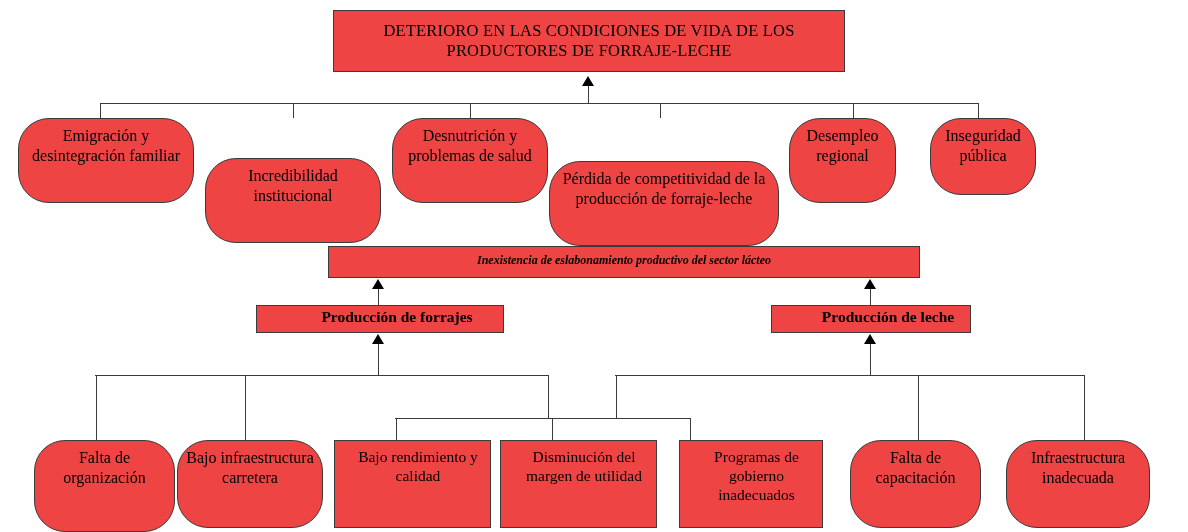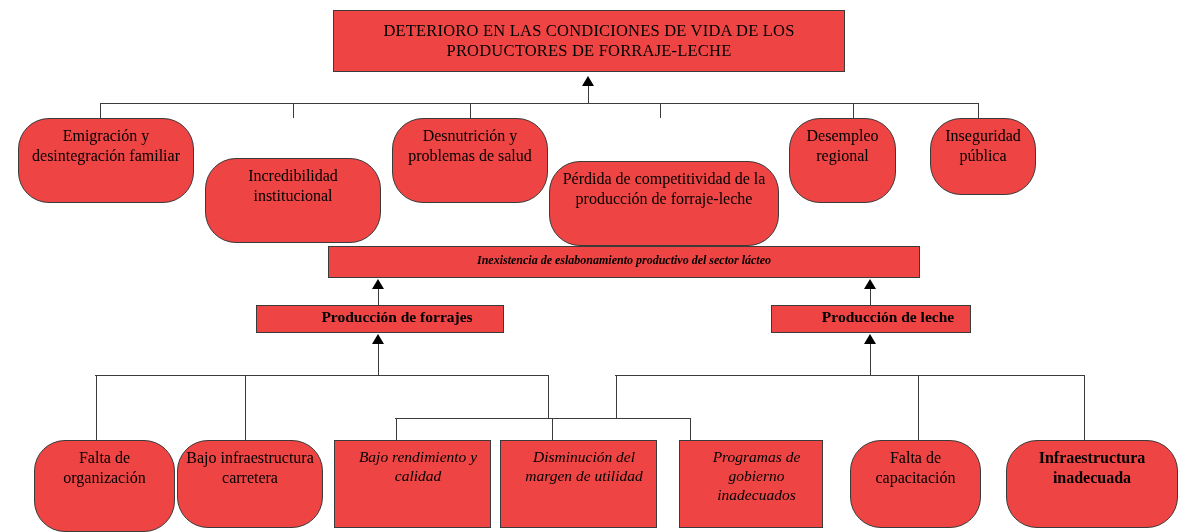--- a/index.html
+++ b/index.html
@@ -24,21 +24,21 @@
     line-height:1.22;
     padding:7px 6px 4px 6px;
     z-index:3;
   }
   .box > span{display:block;width:100%;}
 
   .box.t-top{font-size:16.5px;letter-spacing:.2px;align-items:center;padding-top:4px;}
   .box.t-plain{font-size:16px;border-radius:31px;}
   .box.t-bolditalic{font-weight:bold;font-style:italic;font-size:12px;align-items:center;padding-top:0;}
   .box.t-bold{font-weight:bold;font-size:15.5px;align-items:center;padding-top:0;padding-left:40px;}
-  .box.t-italic{font-style:italic;font-size:15.5px;padding-left:17px;}
+  .box.t-italic{font-size:15.5px;padding-left:17px;}
 
   
   .hline{position:absolute;height:0;border-top:1.4px solid #3b3b3b;z-index:1;}
   .vline{position:absolute;width:0;border-left:1.4px solid #3b3b3b;z-index:1;}
 
   .arrow{
     position:absolute;
     width:0;height:0;
     border-left:6px solid transparent;
     border-right:6px solid transparent;
@@ -136,17 +136,17 @@
   </div>
   <div class="box t-italic" style="left:500px;top:440px;width:157px;height:88px;">
     <span>Disminución del margen de utilidad</span>
   </div>
   <div class="box t-italic" style="left:679px;top:440px;width:144px;height:88px;">
     <span>Programas de gobierno inadecuados</span>
   </div>
   <div class="box t-plain" style="left:850px;top:440px;width:131px;height:88px;">
     <span>Falta  de capacitación</span>
   </div>
-  <div class="box t-plain" style="left:1006px;top:440px;width:172px;height:88px;font-weight:bold;">
+  <div class="box t-plain" style="left:1006px;top:440px;width:144px;height:88px;">
     <span>Infraestructura inadecuada</span>
   </div>
 
 </div>
 
 </body></html>

